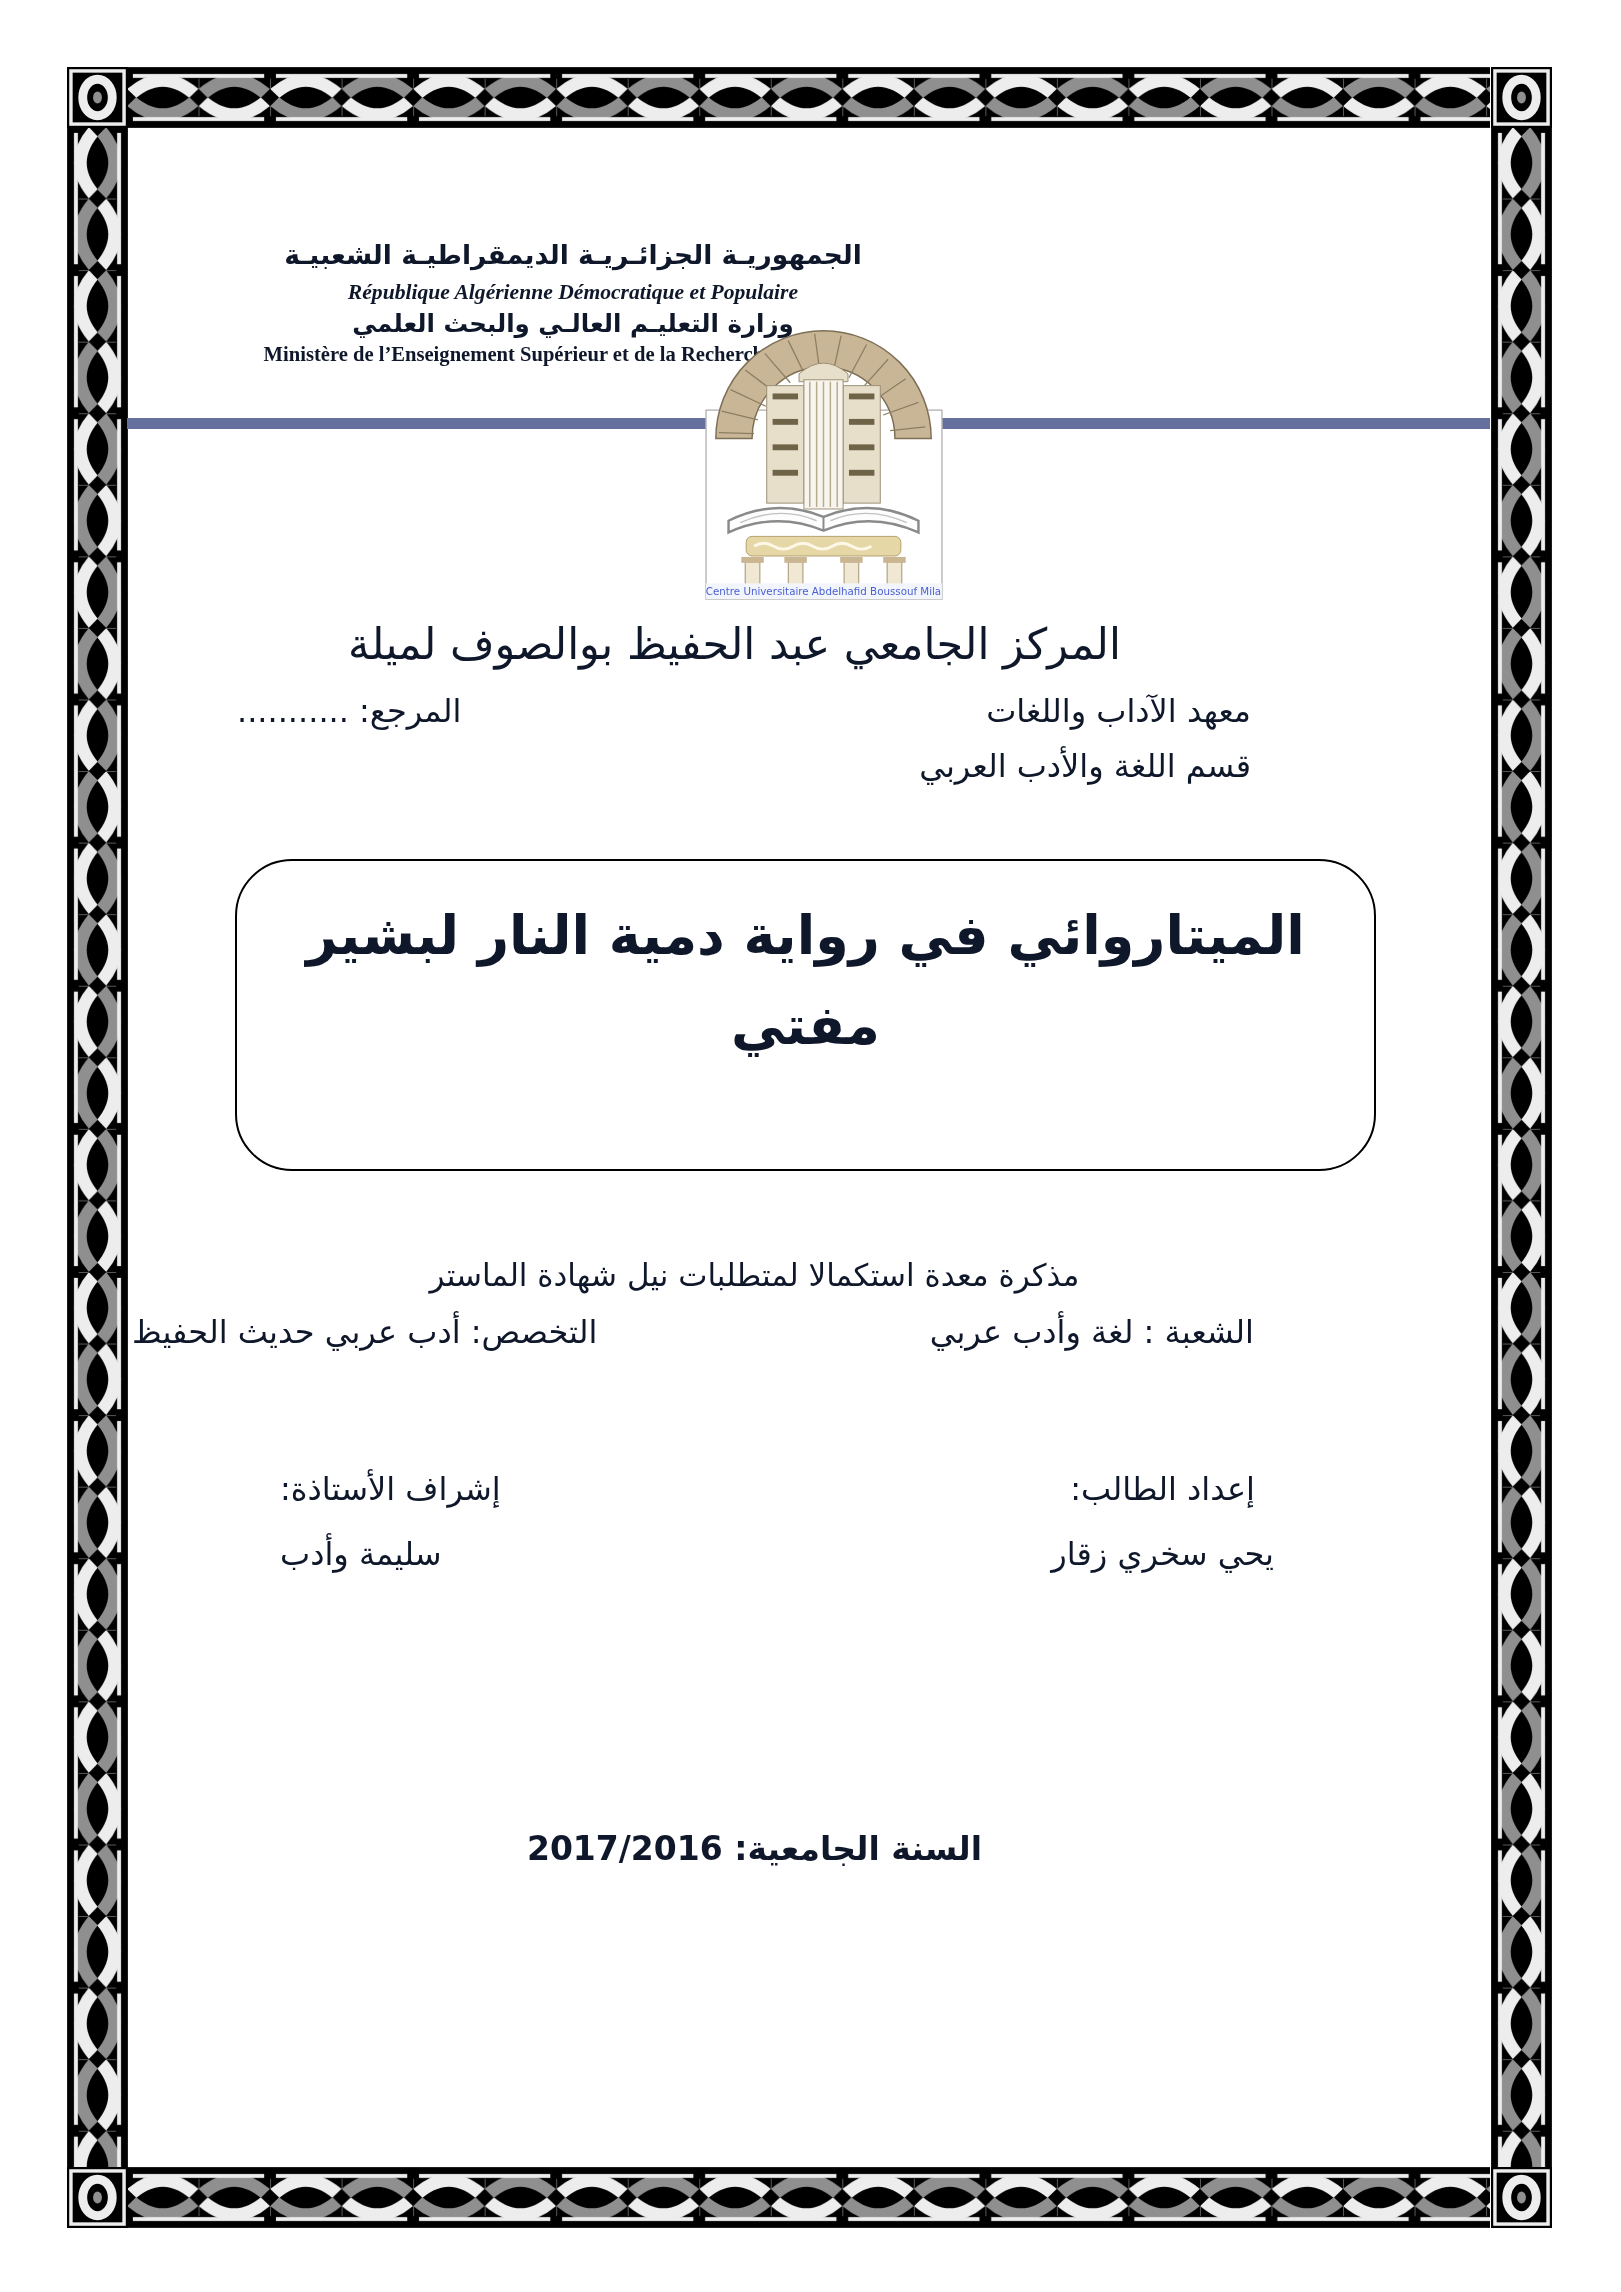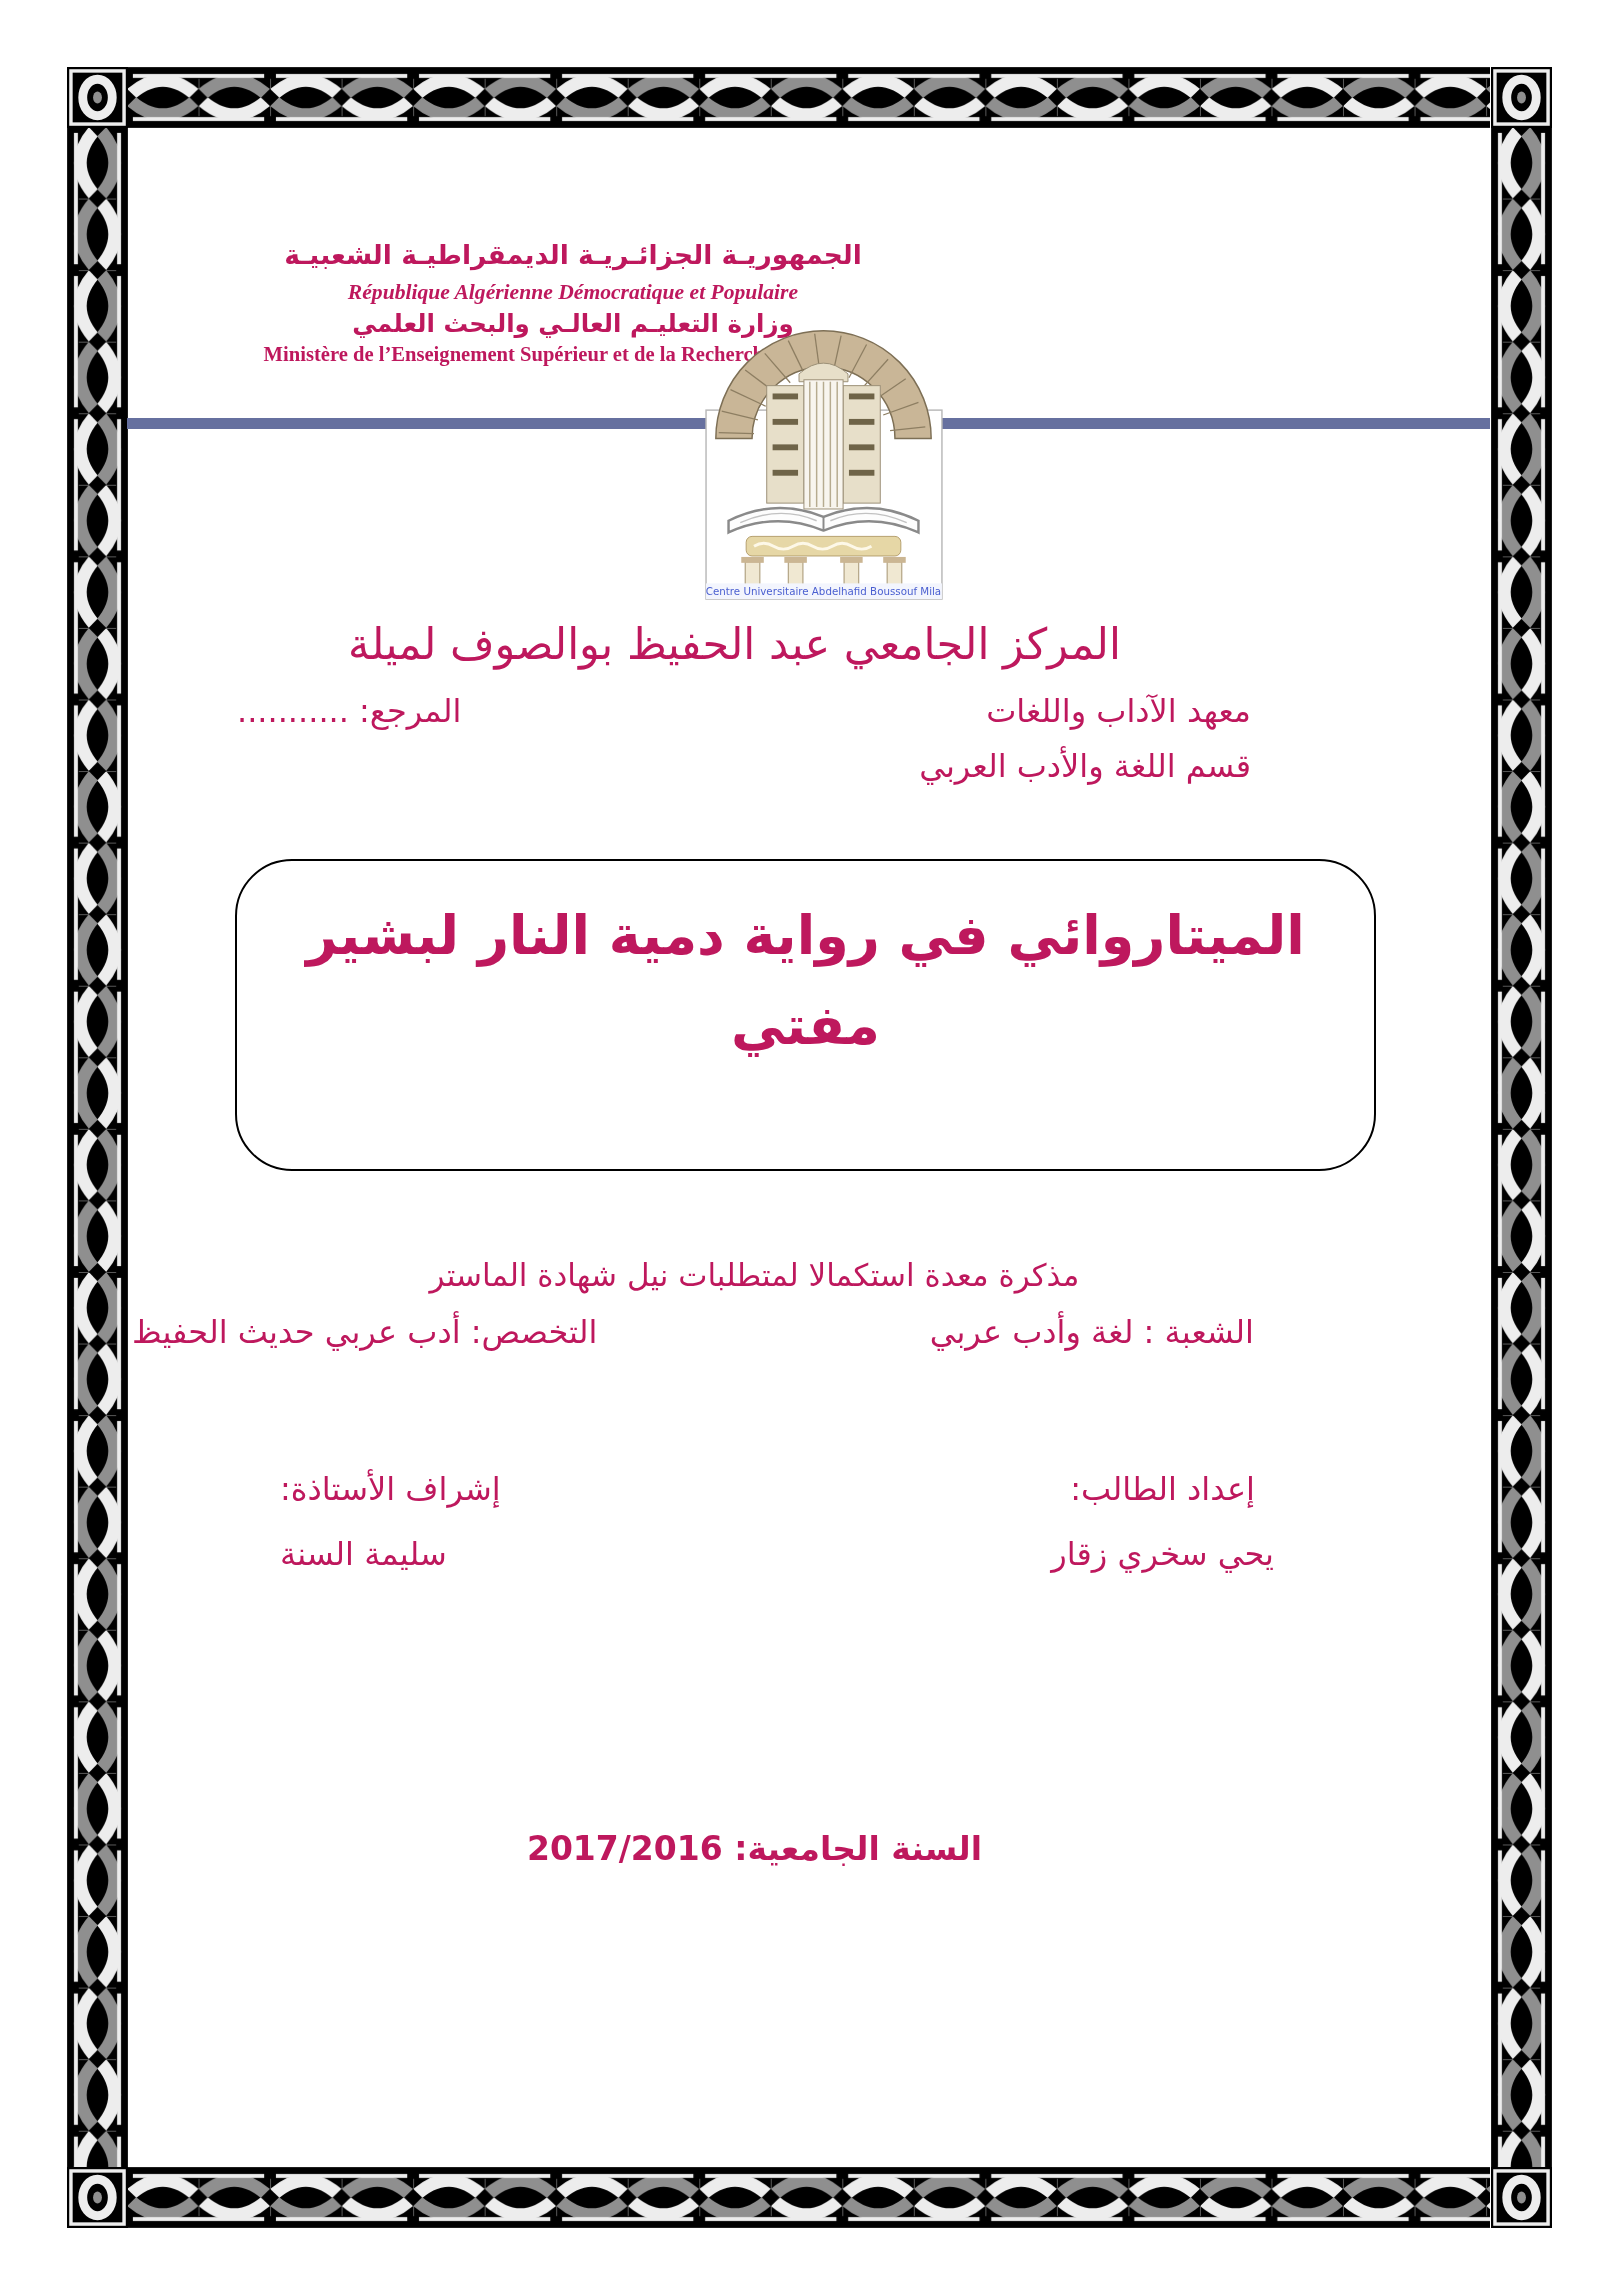--- a/index.html
+++ b/index.html
@@ -1,21 +1,21 @@
 <!DOCTYPE html>
 <html lang="ar"><head>
 <meta charset="utf-8">
 <style>
   html,body{margin:0;padding:0;background:#fff;}
   .page{
     position:relative;
     width:1621px;height:2293px;
     background:#ffffff;
     font-family:"DejaVu Sans",sans-serif;
-    color:#be185d;
+    color:#0f172a;
     overflow:hidden;
   }
   
   .frame-part{position:absolute;display:block;}
   
   .header{
     position:absolute;left:127px;top:231px;width:892px;
     text-align:center;
   }
   .h-ar1{font-size:26.5px;font-weight:bold;line-height:47px;}
@@ -223,21 +223,21 @@
   <div class="memo">مذكرة معدة استكمالا لمتطلبات نيل شهادة الماستر</div>
   <div class="branch">الشعبة : لغة وأدب عربي</div>
   <div class="specialty">التخصص: أدب عربي حديث الحفيظ</div>
 
   <div class="student-block">
     <div>إعداد الطالب:</div>
     <div>يحي سخري زقار</div>
   </div>
   <div class="supervisor-block">
     <div>إشراف الأستاذة:</div>
-    <div>سليمة السنة</div>
+    <div>سليمة وأدب</div>
   </div>
 
   <div class="year">
     <span>السنة الجامعية:</span>
     <span>2017/2016</span>
   </div>
 
 </div>
 
 

